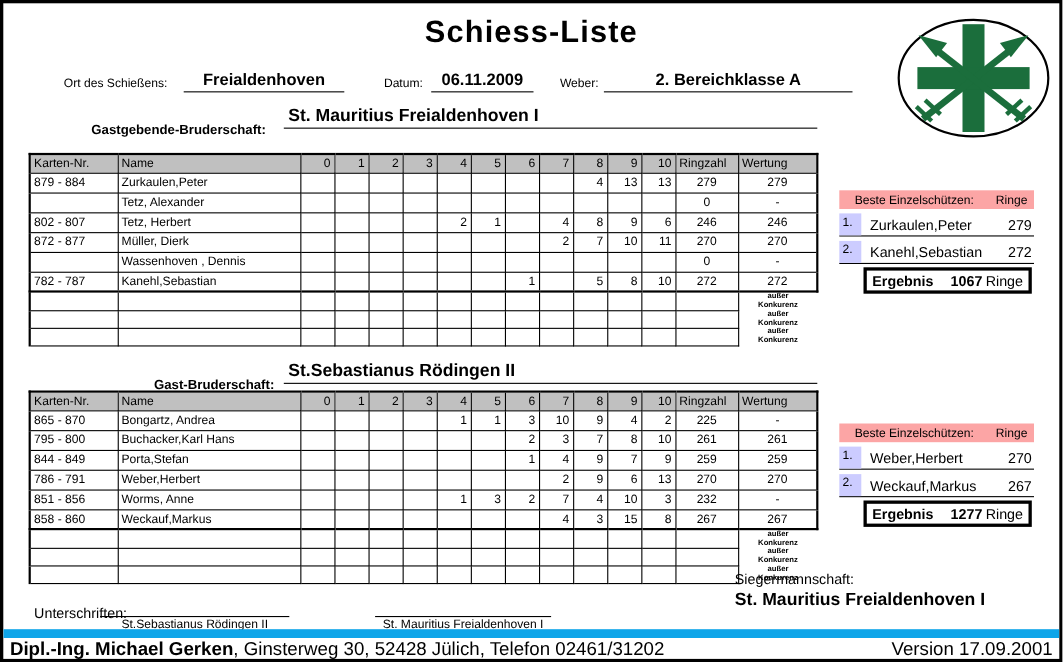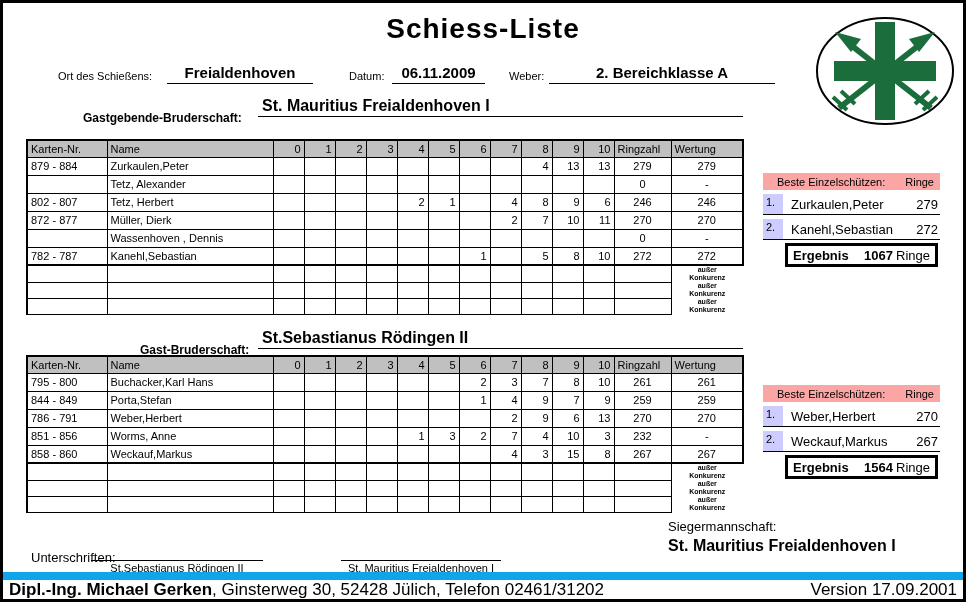--- a/index.html
+++ b/index.html
@@ -388,20 +388,37 @@
         <th class="h-num">7</th>
         <th class="h-num">8</th>
         <th class="h-num">9</th>
         <th class="h-num">10</th>
         <th>Ringzahl</th>
         <th>Wertung</th>
       </tr>
     </thead>
     <tbody class="main">
 
+        <tr>
+          <td>865 - 870</td>
+          <td>Bongartz, Andrea</td>
+          <td class="c-hit"></td>
+          <td class="c-hit"></td>
+          <td class="c-hit"></td>
+          <td class="c-hit"></td>
+          <td class="c-hit">1</td>
+          <td class="c-hit">1</td>
+          <td class="c-hit">3</td>
+          <td class="c-hit">10</td>
+          <td class="c-hit">9</td>
+          <td class="c-hit">4</td>
+          <td class="c-hit">2</td>
+          <td class="c-ring">225</td>
+          <td class="c-wert">-</td>
+        </tr>
 
         <tr>
           <td>795 - 800</td>
           <td>Buchacker,Karl Hans</td>
           <td class="c-hit"></td>
           <td class="c-hit"></td>
           <td class="c-hit"></td>
           <td class="c-hit"></td>
           <td class="c-hit"></td>
           <td class="c-hit"></td>
@@ -570,21 +587,21 @@
           <span class="rank">2.</span>
           <span class="bname">Weckauf,Markus</span>
           <span class="bringe">267</span>
         </div>
       </div>
   </div>
 
   <div class="ergebnis e2">
     <span class="erg-label">Ergebnis</span>
     <span class="erg-right">
-      <span class="erg-val">1564</span>
+      <span class="erg-val">1277</span>
       <span class="erg-unit">Ringe</span>
     </span>
   </div>
 
   <div class="sieger">
     <div class="sieger-label">Siegermannschaft:</div>
     <div class="sieger-value">St. Mauritius Freialdenhoven I</div>
   </div>
 
   <div class="unterschriften">Unterschriften:</div>

